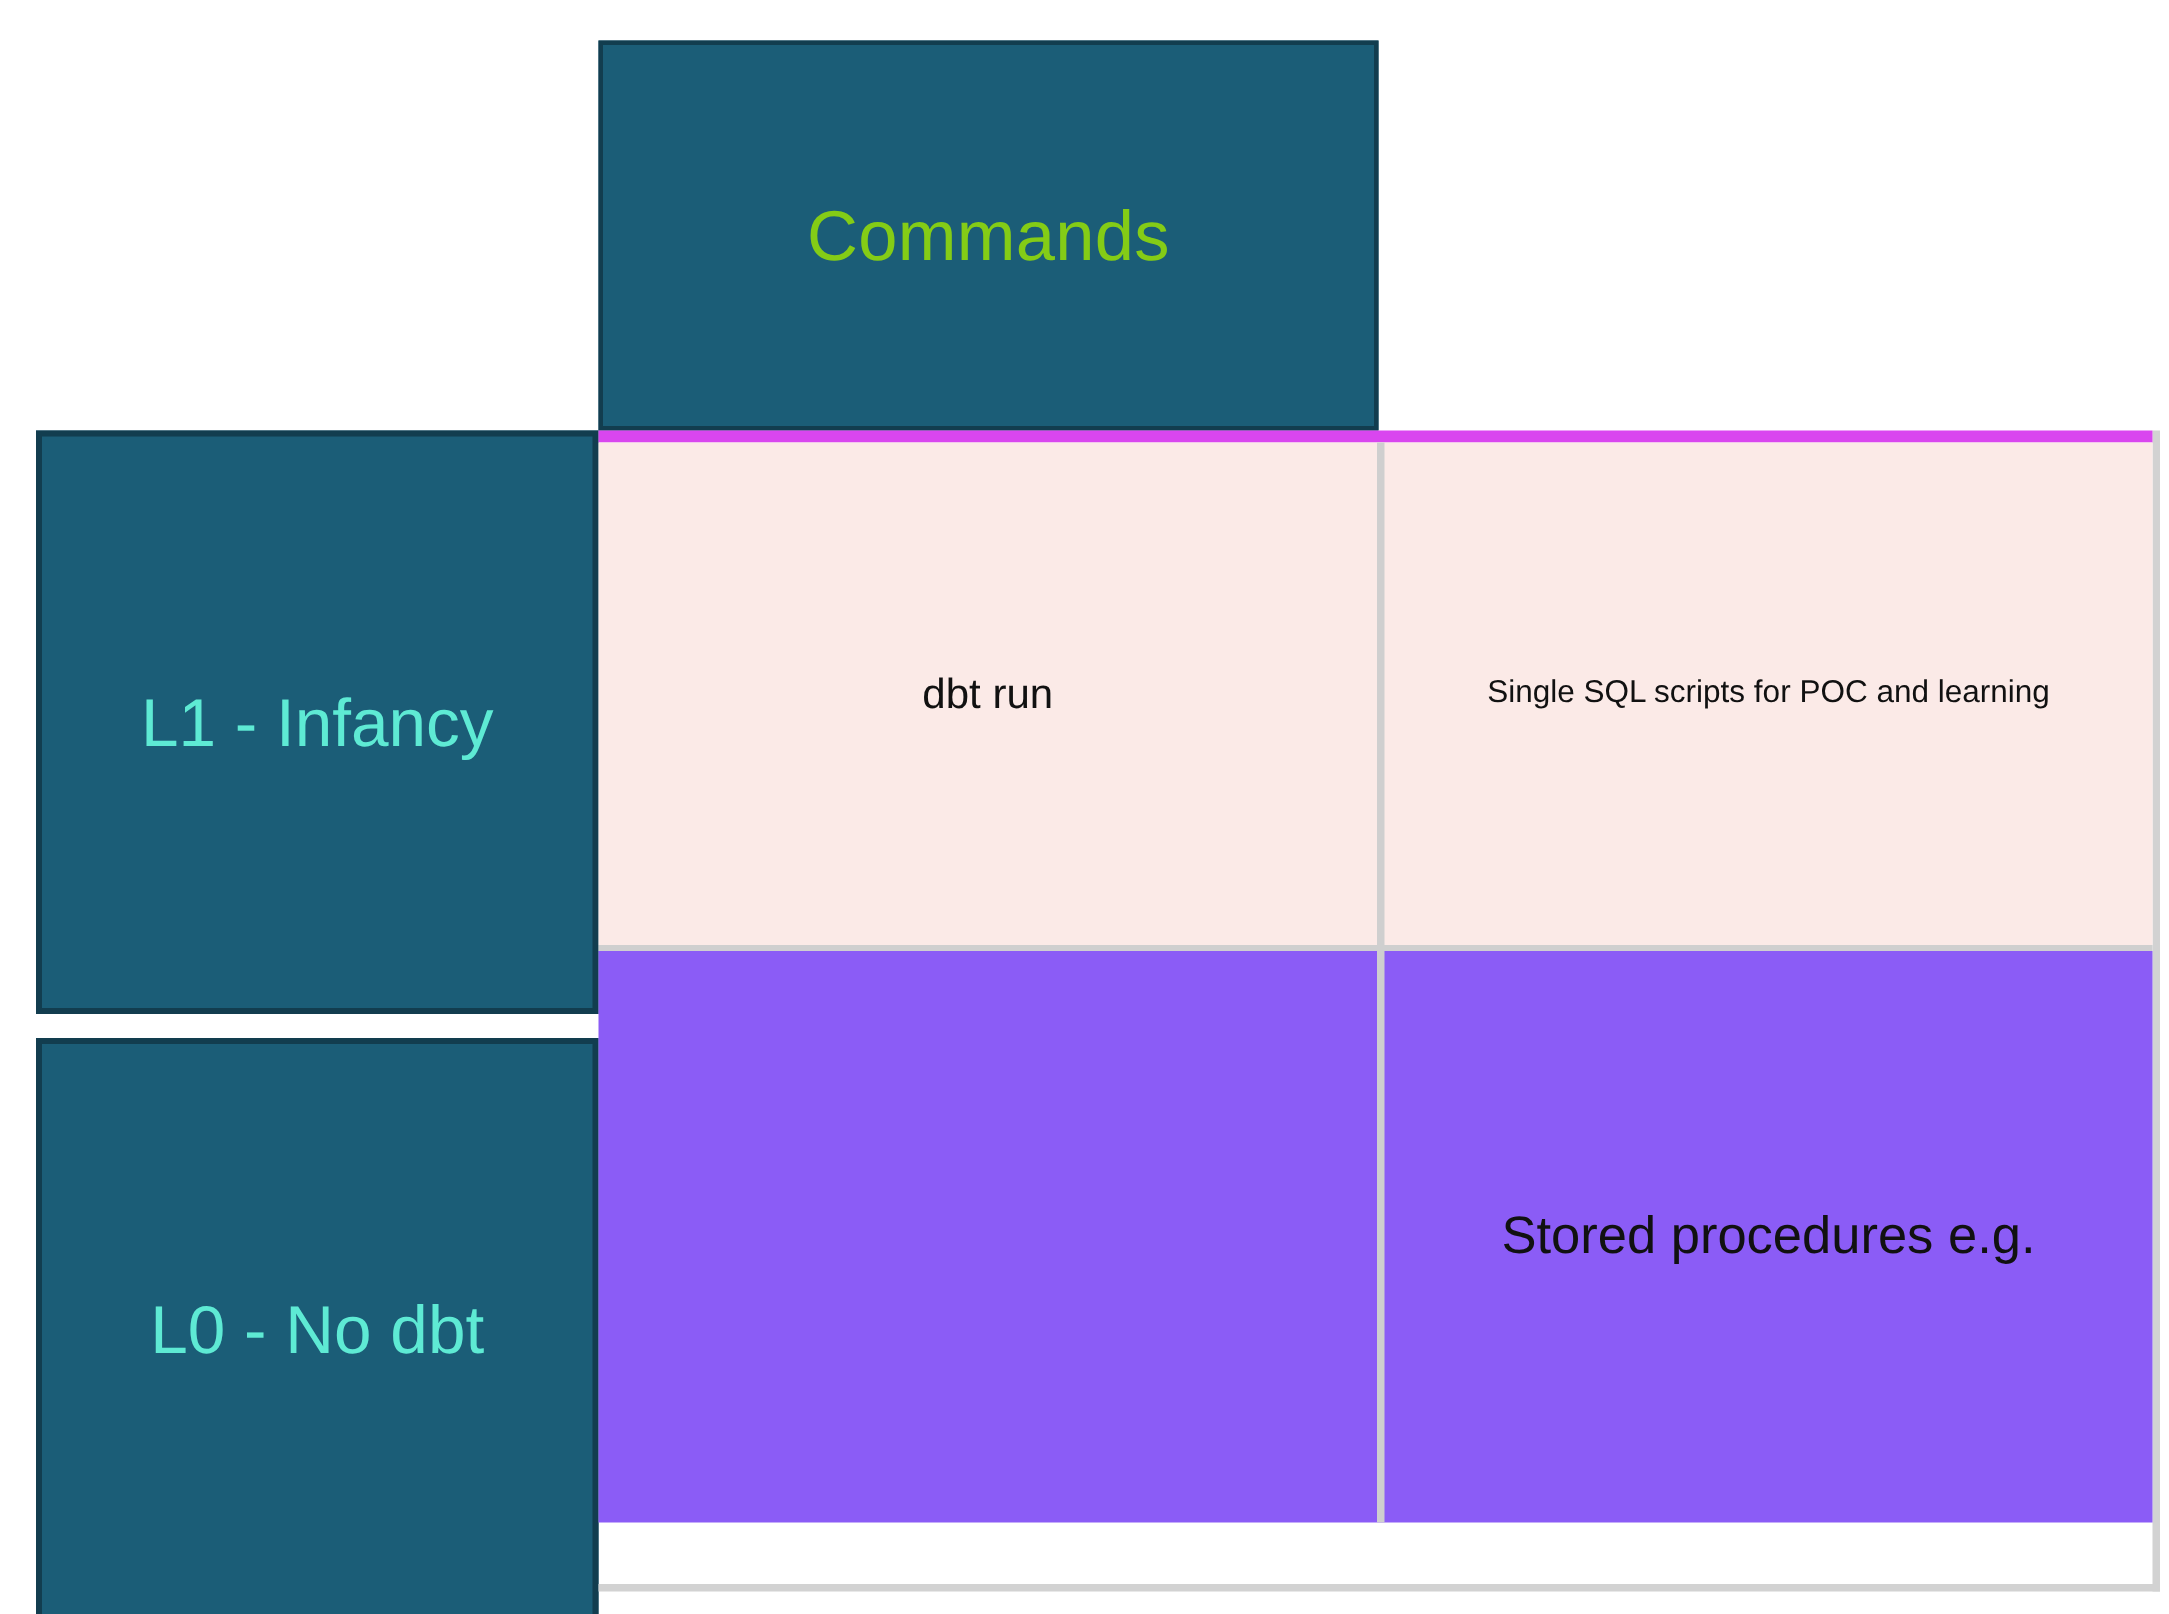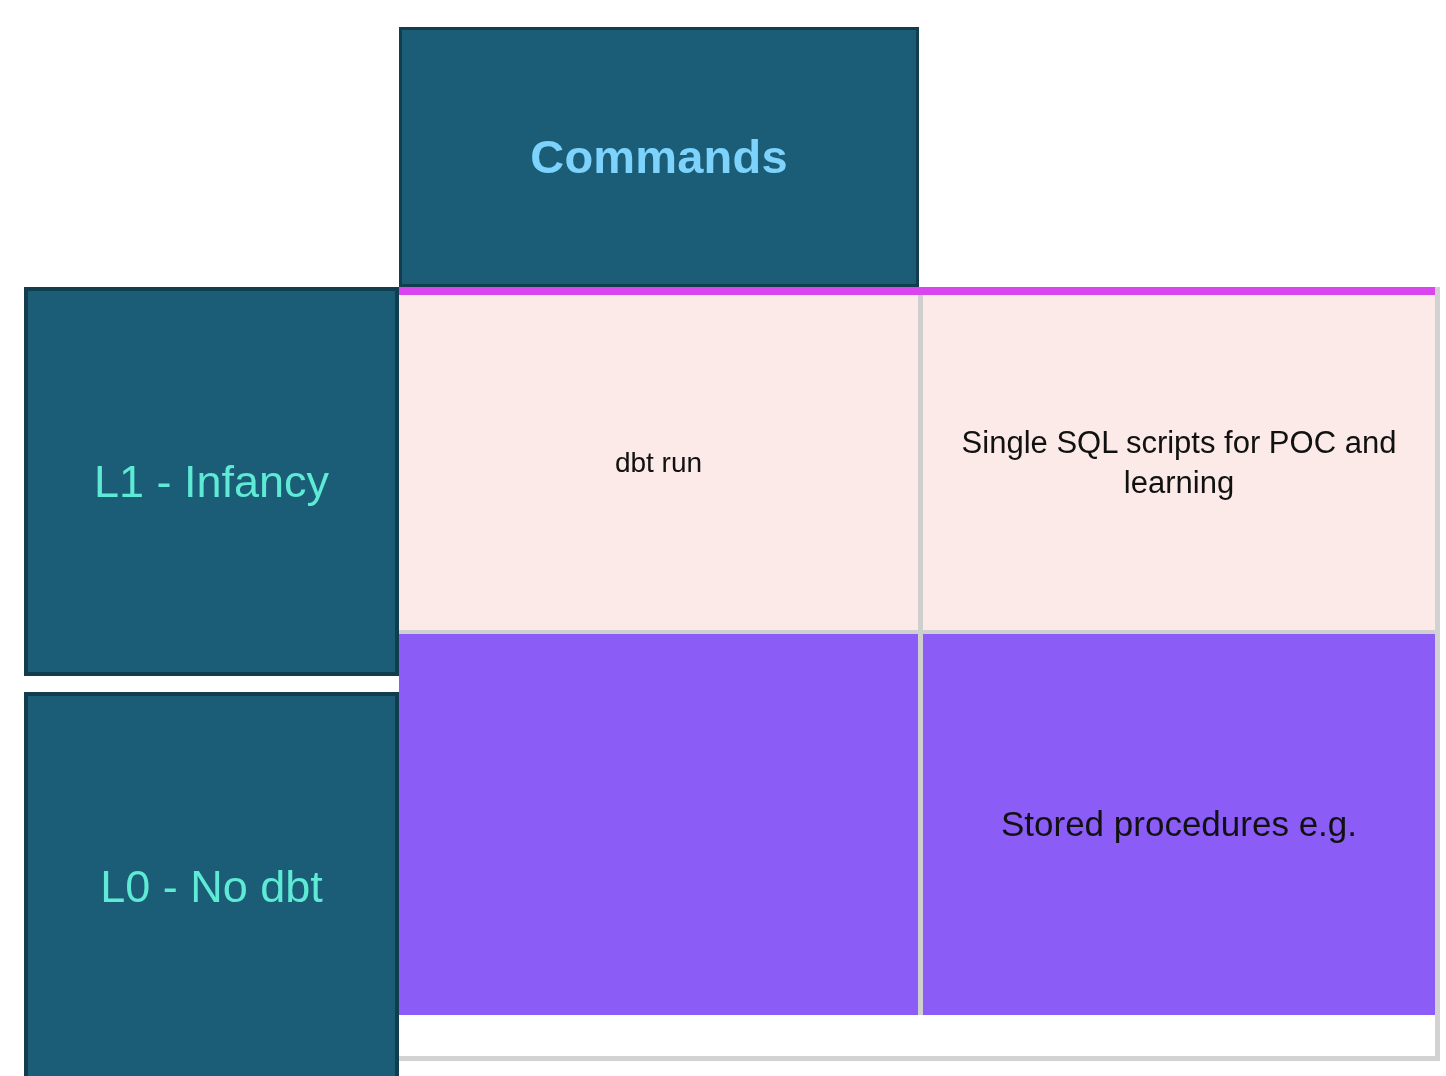--- a/index.html
+++ b/index.html
@@ -29,23 +29,23 @@
     height: 260px;       
     display: flex;
   }
   .col-header {
     background: #1b5d77;
     border: 3px solid #123d4f;
     box-sizing: border-box;
     display: flex;
     align-items: center;
     justify-content: center;
-    color: #7dd3fc;
+    color: #84cc16;
     font-size: 47px;
-    font-weight: 700;
+    font-weight: 400;
     letter-spacing: 0.2px;
     line-height: 1.1;
   }
   .col-header.commands { width: 520px; }
   .col-header.models   { width: 521px; border-left-width: 4px; }
 
   
   .row-header {
     position: absolute;
     left: 24px;
@@ -106,21 +106,21 @@
     padding: 0 26px;
     line-height: 1.28;
   }
   .cell.commands { width: 519px; }
   .cell.models   { width: 517px; border-left: 5px solid #cfcfcf; }
 
   .row-l1 .cell { background: #fbeae7; }
   .row-l0 .cell { background: #8b5cf6; }
 
   .txt-sm  { font-size: 28px; }
-  .txt-md  { font-size: 31px; }
+  .txt-md  { font-size: 21px; }
   .txt-lg  { font-size: 35px; }
 
   .cell-empty { }
 </style>
 </head>
 <body>
 
 <div class="matrix">
 
   <div class="col-header-band">

